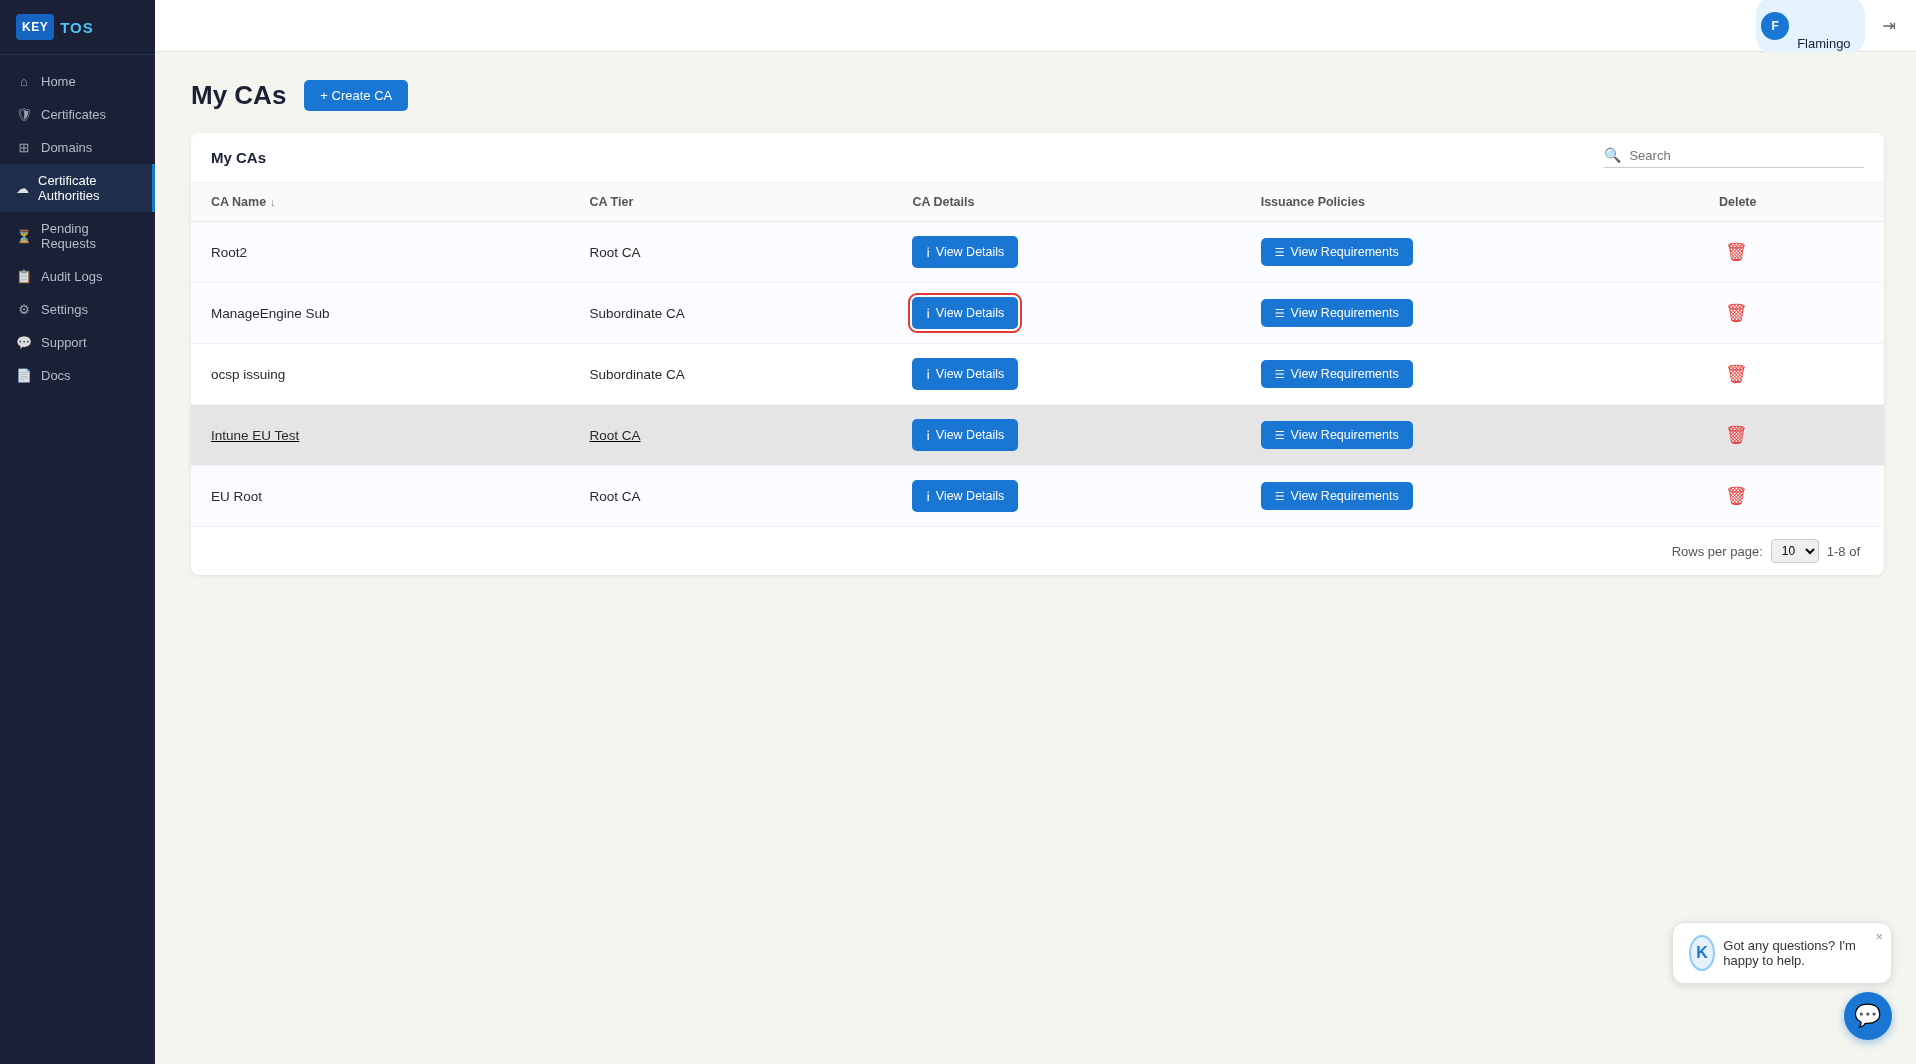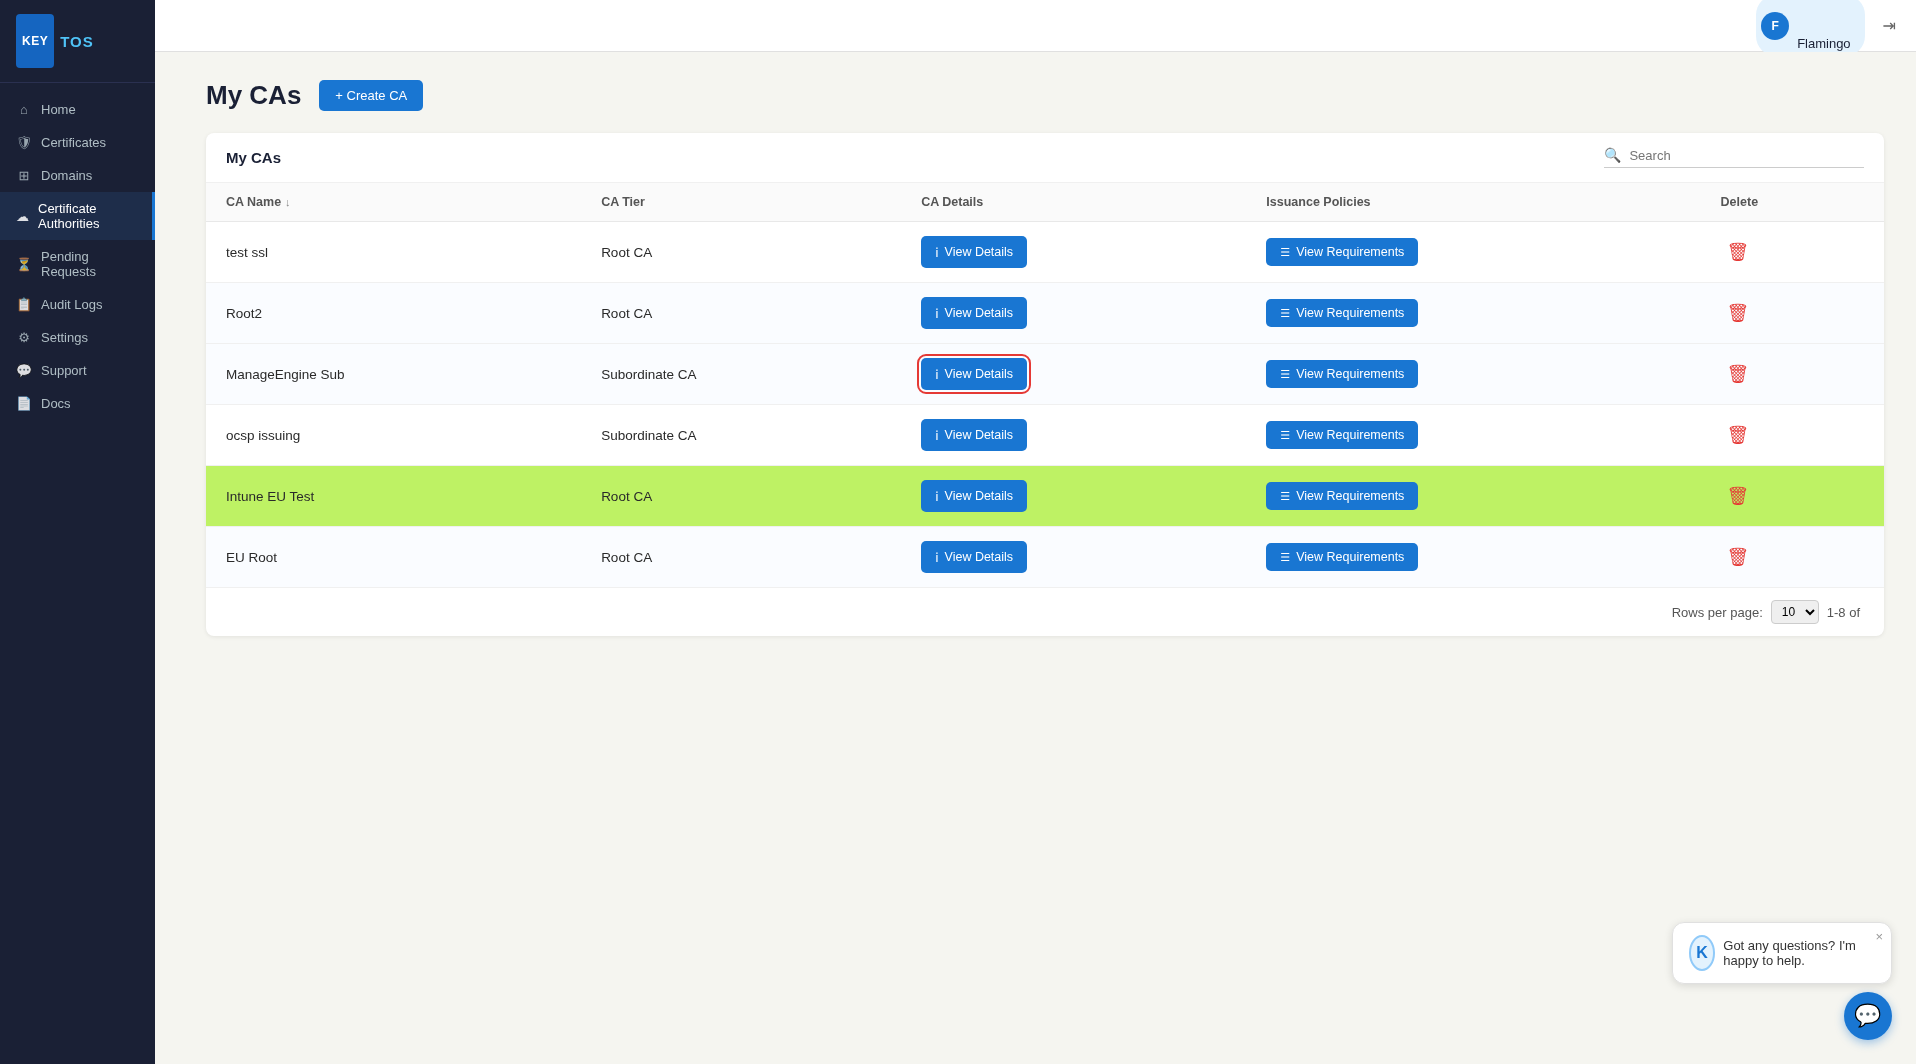--- a/index.html
+++ b/index.html
@@ -20,21 +20,21 @@
       display: flex;
       align-items: center;
       gap: 6px;
       border-bottom: 1px solid #2a3050;
     }
     .logo-box {
       background: #1565c0;
       color: white;
       font-weight: 900;
       font-size: 12px;
-      padding: 20px 6px;
+      padding: 6px 6px;
       border-radius: 4px;
       letter-spacing: 0.5px;
       display: flex;
       align-items: center;
     }
     .logo-text {
       color: #4fc3f7;
       font-weight: 700;
       font-size: 15px;
       letter-spacing: 1px;
@@ -100,21 +100,20 @@
     }
     .user-name { font-size: 13px; color: #1a2035; font-weight: 500; margin-top: 36px; }
     .logout-icon { color: #666; font-size: 16px; cursor: pointer; margin-left: 8px; }
 
     
     .page-content {
       flex: 1;
       padding: 28px 32px 20px 36px;
       overflow-y: auto;
       background: #f5f5f0;
-      margin-left: 15px;
     }
     .page-header {
       display: flex;
       align-items: center;
       gap: 18px;
       margin-bottom: 22px;
     }
     .page-title {
       font-size: 26px;
       font-weight: 600;
@@ -399,27 +398,20 @@
         <thead>
           <tr id="table-header">
               <th>CA Name<span class="sort-arrow">↓</span></th>
               <th>CA Tier</th>
               <th>CA Details</th>
               <th>Issuance Policies</th>
               <th>Delete</th>
             </tr>
         </thead>
         <tbody id="table-body">
-            <tr style="background: rgb(255, 255, 255);">
-              <td>test ssl</td>
-              <td>Root CA</td>
-              <td><button class="btn-view-details"><span style="font-size:13px;">ℹ</span> View Details</button></td>
-              <td><button class="btn-view-requirements"><span style="font-size:11px;">☰</span> View Requirements</button></td>
-              <td><button class="btn-delete">🗑</button></td>
-            </tr>
             <tr style="background: rgb(250, 252, 255);">
               <td>Root2</td>
               <td>Root CA</td>
               <td><button class="btn-view-details"><span style="font-size:13px;">ℹ</span> View Details</button></td>
               <td><button class="btn-view-requirements"><span style="font-size:11px;">☰</span> View Requirements</button></td>
               <td><button class="btn-delete">🗑</button></td>
             </tr>
             <tr style="background: rgb(250, 252, 255);">
               <td>ManageEngine Sub</td>
               <td>Subordinate CA</td>
@@ -427,21 +419,21 @@
               <td><button class="btn-view-requirements"><span style="font-size:11px;">☰</span> View Requirements</button></td>
               <td><button class="btn-delete">🗑</button></td>
             </tr>
             <tr style="background: rgb(255, 255, 255);">
               <td>ocsp issuing</td>
               <td>Subordinate CA</td>
               <td><button class="btn-view-details"><span style="font-size:13px;">ℹ</span> View Details</button></td>
               <td><button class="btn-view-requirements"><span style="font-size:11px;">☰</span> View Requirements</button></td>
               <td><button class="btn-delete">🗑</button></td>
             </tr>
-            <tr style="background: #bef264;">
+            <tr style="background: #e5e5e5; text-decoration: underline;">
               <td>Intune EU Test</td>
               <td>Root CA</td>
               <td><button class="btn-view-details"><span style="font-size:13px;">ℹ</span> View Details</button></td>
               <td><button class="btn-view-requirements"><span style="font-size:11px;">☰</span> View Requirements</button></td>
               <td><button class="btn-delete">🗑</button></td>
             </tr>
             <tr style="background: rgb(250, 252, 255);">
               <td>EU Root</td>
               <td>Root CA</td>
               <td><button class="btn-view-details"><span style="font-size:13px;">ℹ</span> View Details</button></td>

